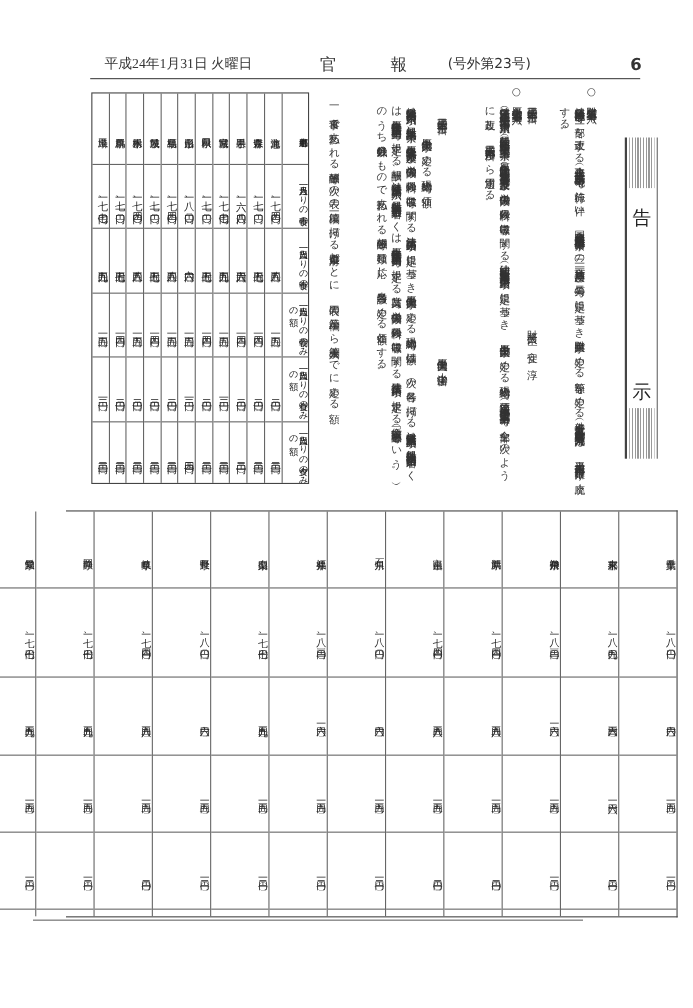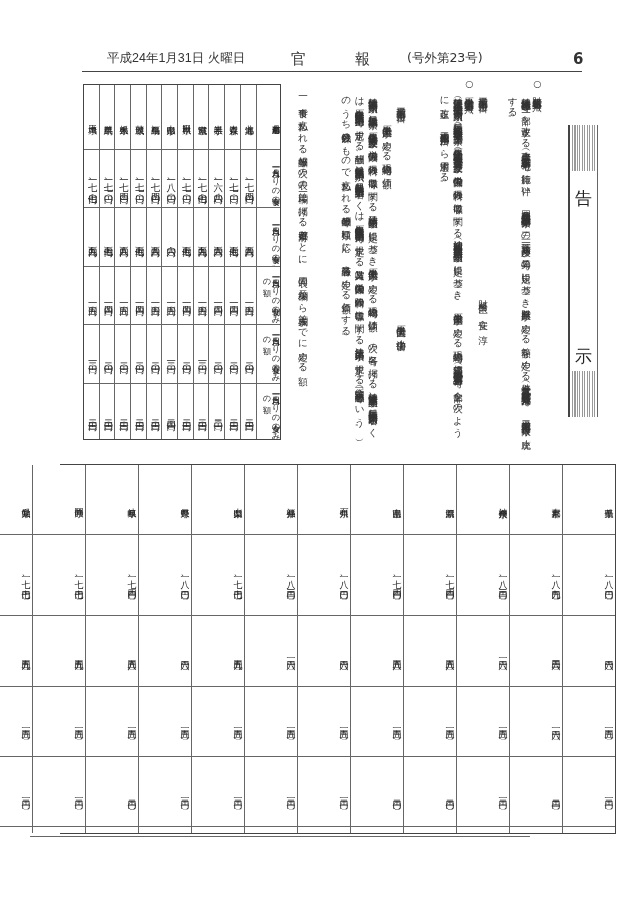--- a/index.html
+++ b/index.html
@@ -1,21 +1,21 @@
 <!DOCTYPE html>
 <html><head>
 <meta charset="utf-8">
 <style>
   html, body { margin:0; padding:0; background:#fff; }
   body { width:630px; height:916px; position:relative; overflow:hidden;
          font-family:"DejaVu Serif","Liberation Serif",serif; color:#222; }
   .header { position:absolute; top:50px; left:95px; width:490px; height:22px;
             font-size:13px; color:#333; }
   .header span { position:absolute; top:0; white-space:nowrap; }
-  .h-date { left:12px; font-family:Liberation Sans, sans-serif; font-size:12.5px;text-align:right; }
+  .h-date { left:0; font-family:Liberation Serif, serif; font-size:12.5px;text-align:right; }
   .h-title1 { left:196px; font-size:15px; }
   .h-title2 { left:260px; font-size:15px; }
   .h-num { left:312px; font-family:"DejaVu Sans","Liberation Sans",sans-serif; font-size:12.5px; }
   .h-page { left:478px; font-family:"DejaVu Sans","Liberation Sans",sans-serif; font-size:15px; font-weight:bold; }
   .rule-top { position:absolute; top:71px; left:82px; width:500px; border-top:1.5px solid #444; }
   .rule-bottom { position:absolute; top:836px; left:30px; width:500px; border-top:1px solid #666; }
 
   
   .vt { writing-mode:vertical-rl; font-size:9.6px; line-height:13.4px; letter-spacing:0.6px; position:absolute; color:#333; }
 

